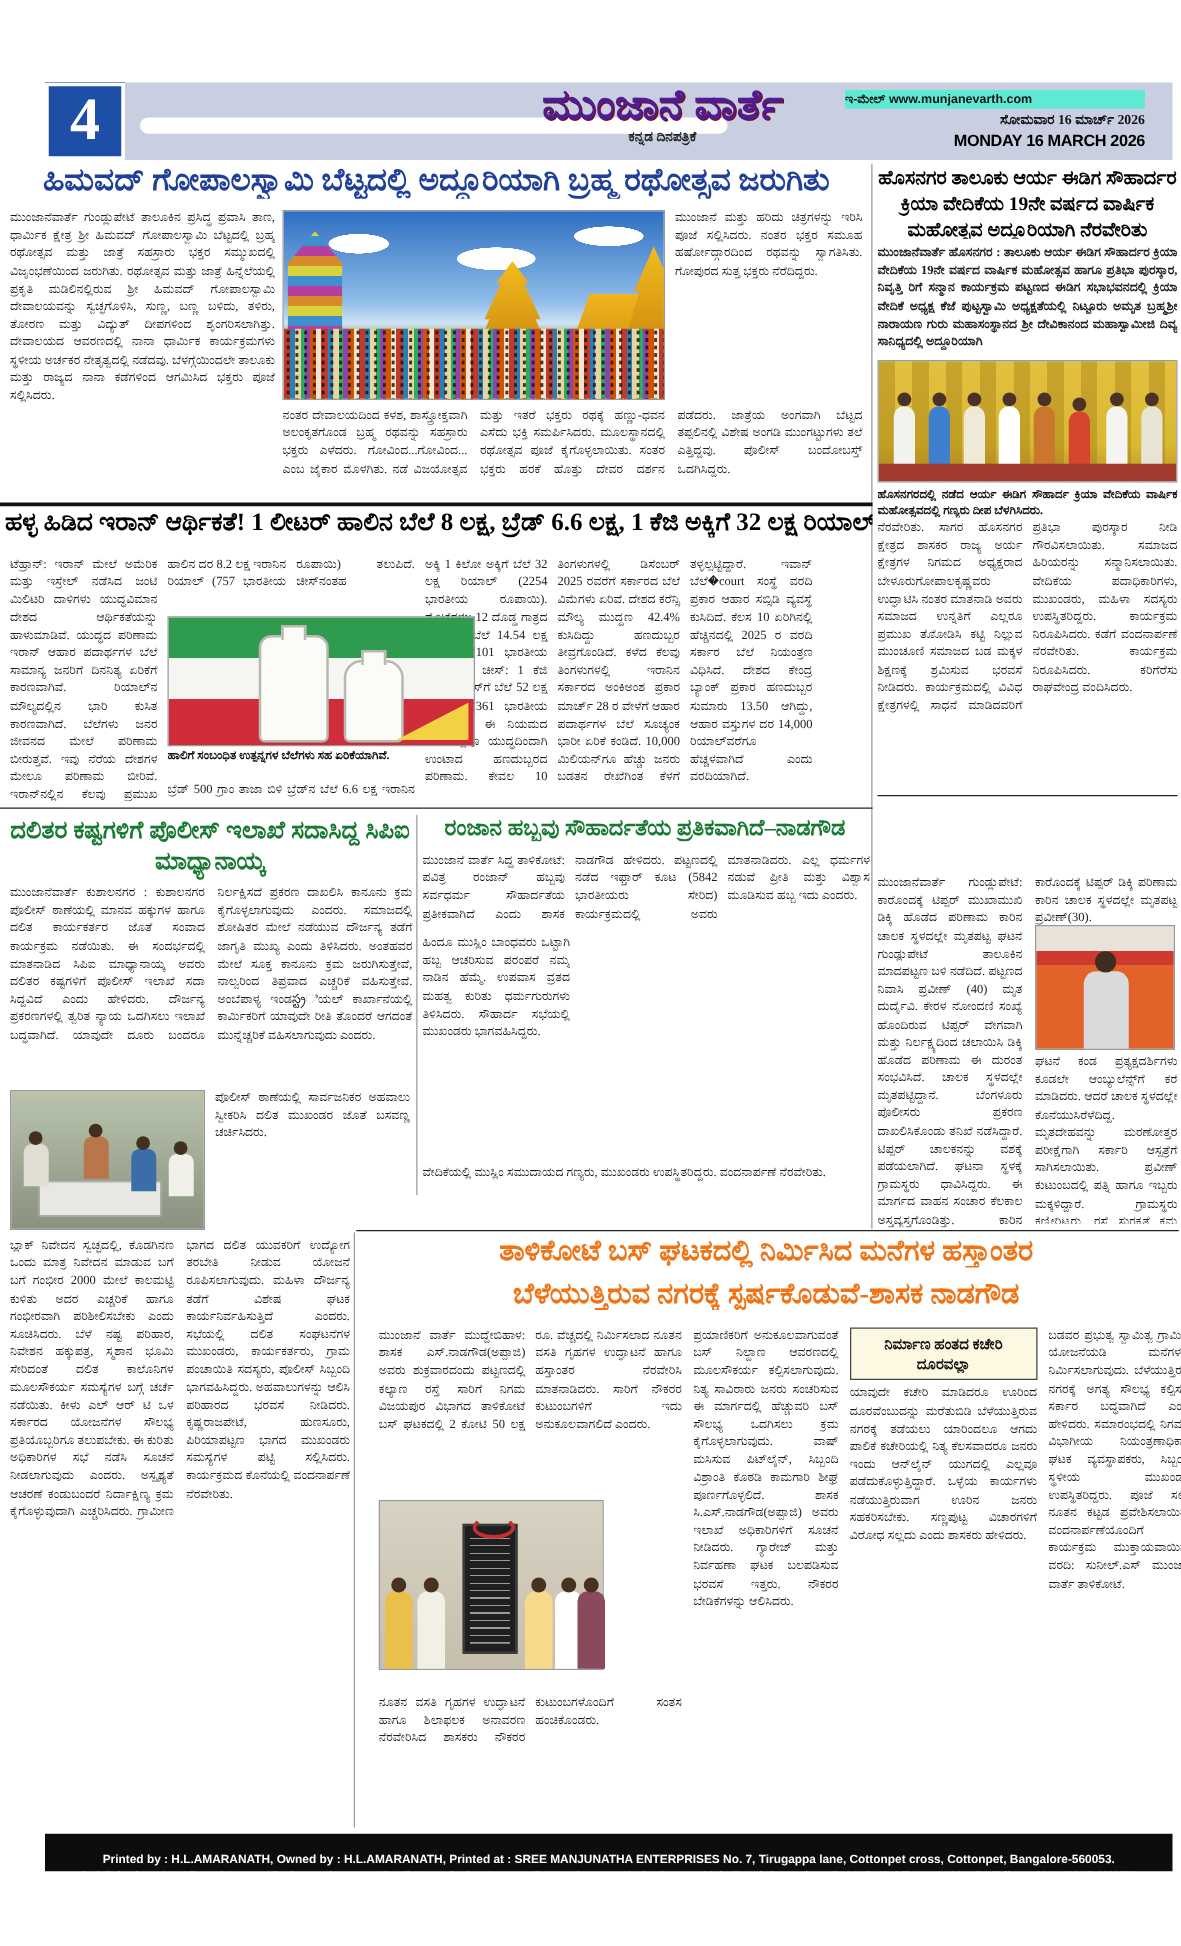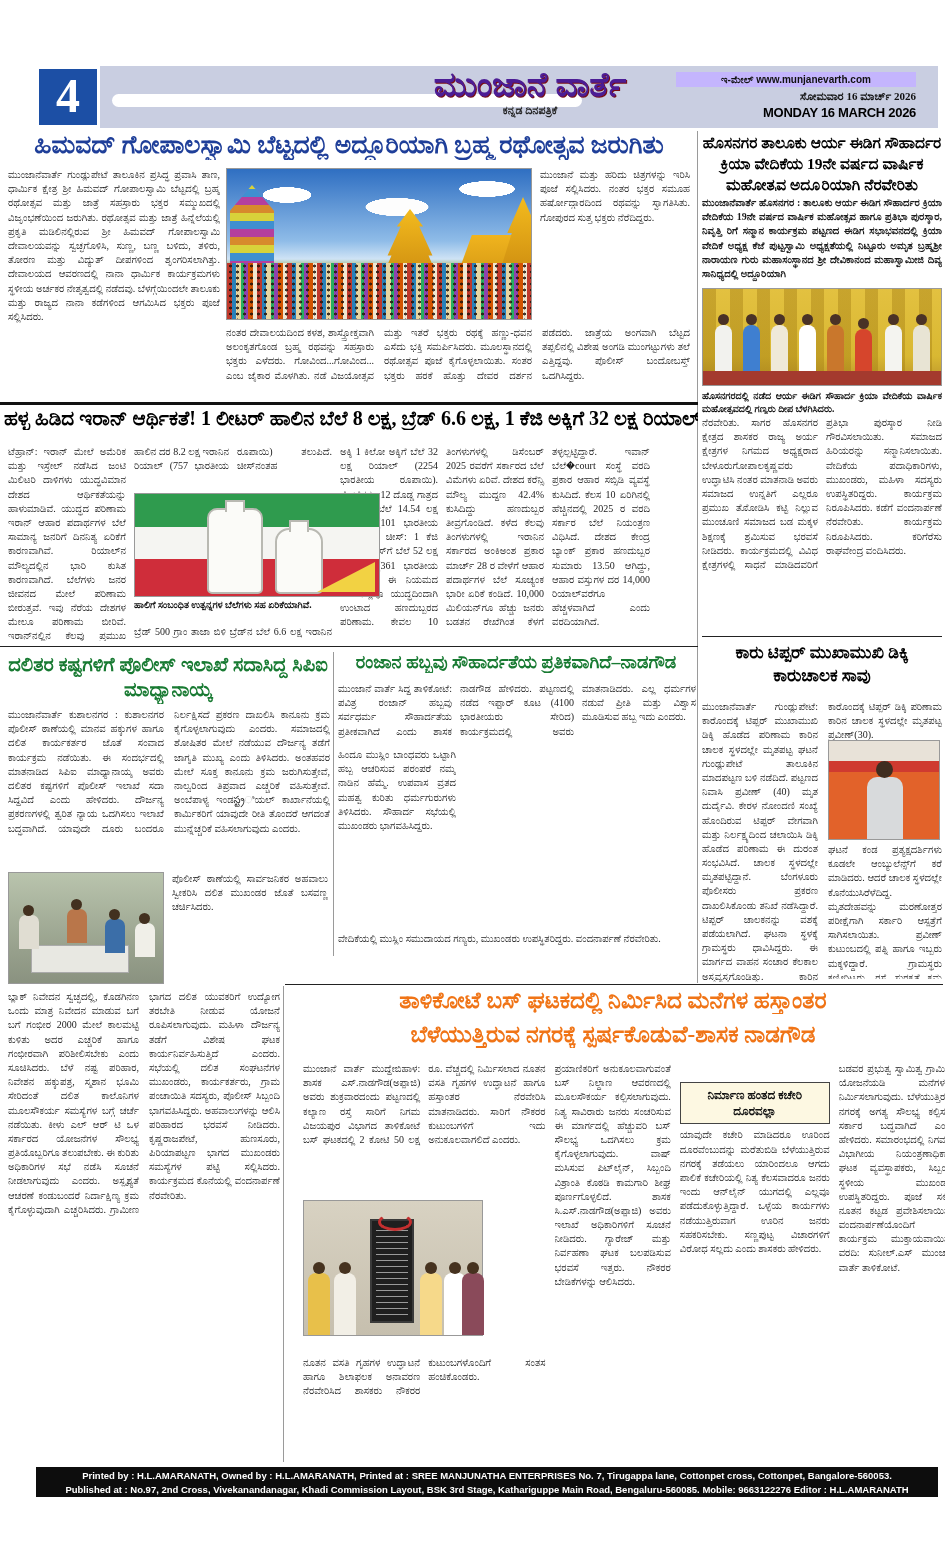--- a/index.html
+++ b/index.html
@@ -9,21 +9,21 @@
   
   .band{left:36px;top:66px;width:902px;height:62px;background:#c9cee1;}
   .pageno{left:36px;top:66px;width:64px;height:62px;background:#1c4fa5;color:#fff;
           font:bold 48px "Liberation Serif",serif;text-align:center;line-height:60px;
           box-shadow:inset 0 0 0 3px #fff,inset 0 0 0 5px #1c4fa5;}
   .white-strip{left:112px;top:94px;width:470px;height:13px;background:#fff;border-radius:7px;}
   .masthead{left:350px;top:66px;width:360px;text-align:center;color:#4c1d95;
             font:bold 34px "Liberation Serif",serif;text-shadow:1px 1px 0 #7a0d12;}
   .tagline{left:350px;top:104px;width:360px;text-align:center;color:#222;
            font:bold 11px "Liberation Serif",serif;}
-  .infobox{left:676px;top:72px;width:240px;height:15px;background:#c4b5fd;text-align:center;
+  .infobox{left:676px;top:72px;width:240px;height:15px;background:#5eead4;
            font:bold 10px "Liberation Sans",sans-serif;line-height:15px;color:#111;}
   .datekn{left:676px;top:90px;width:240px;text-align:right;font:bold 11px "Liberation Serif",serif;color:#111;}
   .dateen{left:676px;top:105px;width:240px;text-align:right;font:bold 13px "Liberation Sans",sans-serif;
           letter-spacing:-0.3px;color:#000;}
   
   .col{font-size:10px;line-height:1.42;text-align:justify;color:#1b1b1b;overflow:hidden;}
   .bold{font-weight:bold;}
   .cap{font:bold 9.5px "Liberation Serif",serif;line-height:1.35;text-align:justify;color:#111;overflow:hidden;}
   .hl{font-weight:bold;white-space:nowrap;overflow:hidden;}
   .vline{width:1px;background:#9a9a9a;}
@@ -109,21 +109,21 @@
   .tl-plaque:after{content:"";position:absolute;left:8px;top:-6px;width:28px;height:12px;border-radius:50%;
     border:3px solid #c42f2f;border-top-color:transparent;}
   .tl-person{position:absolute;bottom:0;width:22px;height:62px;border-radius:8px 8px 0 0;}
   .tl-person:before{content:"";position:absolute;top:-11px;left:5px;width:12px;height:12px;border-radius:50%;background:#46321f;}
   
   .epaper{left:286px;top:958px;width:410px;height:20px;background:#17338f;color:#fff;
           font:bold 12px "Liberation Sans",sans-serif;text-align:center;line-height:20px;}
   .note-box{border:1px solid #444;background:#fdf8e2;padding:4px 5px;margin-bottom:4px;}
   .note-title{font:bold 12px "Liberation Serif",serif;text-align:center;line-height:1.35;color:#111;}
   .footer{left:36px;top:1467px;width:902px;height:30px;background:#0d0d0d;color:#fff;
-          font:bold 9.5px "Liberation Sans",sans-serif;text-align:center;line-height:14px;padding-top:2px;box-sizing:border-box;}
+          font:bold 9.5px "Liberation Sans",sans-serif;text-align:center;line-height:14px;padding-top:14px;box-sizing:border-box;}
 </style>
 </head>
 <body>
 
 <div class="page">
 
   <div class="abs band"></div>
   <div class="abs white-strip"></div>
   <div class="abs pageno">4</div>
   <div class="abs masthead">ಮುಂಜಾನೆ ವಾರ್ತೆ</div>
@@ -195,31 +195,30 @@
       <div class="cp-man" style="left:96px;bottom:30px;background:#3b6ea8;"></div>
       <div class="cp-man" style="left:126px;bottom:26px;background:#f0efe8;"></div>
     </div>
     <div class="col" style="width:156px;height:112px;">ಪೊಲೀಸ್ ಠಾಣೆಯಲ್ಲಿ ಸಾರ್ವಜನಿಕರ ಅಹವಾಲು ಸ್ವೀಕರಿಸಿ ದಲಿತ ಮುಖಂಡರ ಜೊತೆ ಬಸವಣ್ಣ ಚರ್ಚಿಸಿದರು.</div>
   </div>
 
   <div class="abs col" style="left:8px;top:990px;width:272px;height:470px;column-count:2;column-gap:10px;">ಬ್ಲಾಕ್ ನಿವೇದನ ಸ್ವಚ್ಛದಲ್ಲಿ, ಕೊಡಗಿನಣ ಒಂದು ಮಾತ್ರ ನಿವೇದನ ಮಾಡುವ ಬಗೆ ಬಗೆ ಗಂಭೀರ 2000 ಮೇಲೆ ಕಾಲಮಟ್ಟಿ ಕುಳಿತು ಅದರ ಎಚ್ಚರಿಕೆ ಹಾಗೂ ಗಂಭೀರವಾಗಿ ಪರಿಶೀಲಿಸಬೇಕು ಎಂದು ಸೂಚಿಸಿದರು. ಬೆಳೆ ನಷ್ಟ ಪರಿಹಾರ, ನಿವೇಶನ ಹಕ್ಕುಪತ್ರ, ಸ್ಮಶಾನ ಭೂಮಿ ಸೇರಿದಂತೆ ದಲಿತ ಕಾಲೊನಿಗಳ ಮೂಲಸೌಕರ್ಯ ಸಮಸ್ಯೆಗಳ ಬಗ್ಗೆ ಚರ್ಚೆ ನಡೆಯಿತು. ಕೀಳು ಎಲ್ ಆರ್ ಟಿ ಒಳ ಸರ್ಕಾರದ ಯೋಜನೆಗಳ ಸೌಲಭ್ಯ ಪ್ರತಿಯೊಬ್ಬರಿಗೂ ತಲುಪಬೇಕು. ಈ ಕುರಿತು ಅಧಿಕಾರಿಗಳ ಸಭೆ ನಡೆಸಿ ಸೂಚನೆ ನೀಡಲಾಗುವುದು ಎಂದರು. ಅಸ್ಪೃಶ್ಯತೆ ಆಚರಣೆ ಕಂಡುಬಂದರೆ ನಿರ್ದಾಕ್ಷಿಣ್ಯ ಕ್ರಮ ಕೈಗೊಳ್ಳುವುದಾಗಿ ಎಚ್ಚರಿಸಿದರು. ಗ್ರಾಮೀಣ ಭಾಗದ ದಲಿತ ಯುವಕರಿಗೆ ಉದ್ಯೋಗ ತರಬೇತಿ ನೀಡುವ ಯೋಜನೆ ರೂಪಿಸಲಾಗುವುದು. ಮಹಿಳಾ ದೌರ್ಜನ್ಯ ತಡೆಗೆ ವಿಶೇಷ ಘಟಕ ಕಾರ್ಯನಿರ್ವಹಿಸುತ್ತಿದೆ ಎಂದರು. ಸಭೆಯಲ್ಲಿ ದಲಿತ ಸಂಘಟನೆಗಳ ಮುಖಂಡರು, ಕಾರ್ಯಕರ್ತರು, ಗ್ರಾಮ ಪಂಚಾಯಿತಿ ಸದಸ್ಯರು, ಪೊಲೀಸ್ ಸಿಬ್ಬಂದಿ ಭಾಗವಹಿಸಿದ್ದರು. ಅಹವಾಲುಗಳನ್ನು ಆಲಿಸಿ ಪರಿಹಾರದ ಭರವಸೆ ನೀಡಿದರು. ಕೃಷ್ಣರಾಜಪೇಟೆ, ಹುಣಸೂರು, ಪಿರಿಯಾಪಟ್ಟಣ ಭಾಗದ ಮುಖಂಡರು ಸಮಸ್ಯೆಗಳ ಪಟ್ಟಿ ಸಲ್ಲಿಸಿದರು. ಕಾರ್ಯಕ್ರಮದ ಕೊನೆಯಲ್ಲಿ ವಂದನಾರ್ಪಣೆ ನೆರವೇರಿತು.</div>
 
   <div class="abs vline" style="left:333px;top:652px;height:304px;"></div>
   <div class="abs hl ran-hl">ರಂಜಾನ ಹಬ್ಬವು ಸೌಹಾರ್ದತೆಯ ಪ್ರತಿಕವಾಗಿದೆ–ನಾಡಗೌಡ</div>
-  <div class="abs col" style="left:338px;top:682px;width:358px;height:62px;column-count:3;column-gap:8px;">ಮುಂಜಾನೆ ವಾರ್ತೆ ಸಿದ್ದ ತಾಳಿಕೋಟೆ: ಪವಿತ್ರ ರಂಜಾನ್ ಹಬ್ಬವು ಸರ್ವಧರ್ಮ ಸೌಹಾರ್ದತೆಯ ಪ್ರತೀಕವಾಗಿದೆ ಎಂದು ಶಾಸಕ ನಾಡಗೌಡ ಹೇಳಿದರು. ಪಟ್ಟಣದಲ್ಲಿ ನಡೆದ ಇಫ್ತಾರ್ ಕೂಟ (4100 ಭಾರತೀಯರು ಸೇರಿದ) ಕಾರ್ಯಕ್ರಮದಲ್ಲಿ ಅವರು ಮಾತನಾಡಿದರು. ಎಲ್ಲ ಧರ್ಮಗಳ ನಡುವೆ ಪ್ರೀತಿ ಮತ್ತು ವಿಶ್ವಾಸ ಮೂಡಿಸುವ ಹಬ್ಬ ಇದು ಎಂದರು.</div>
+  <div class="abs col" style="left:338px;top:682px;width:358px;height:62px;column-count:3;column-gap:8px;">ಮುಂಜಾನೆ ವಾರ್ತೆ ಸಿದ್ದ ತಾಳಿಕೋಟೆ: ಪವಿತ್ರ ರಂಜಾನ್ ಹಬ್ಬವು ಸರ್ವಧರ್ಮ ಸೌಹಾರ್ದತೆಯ ಪ್ರತೀಕವಾಗಿದೆ ಎಂದು ಶಾಸಕ ನಾಡಗೌಡ ಹೇಳಿದರು. ಪಟ್ಟಣದಲ್ಲಿ ನಡೆದ ಇಫ್ತಾರ್ ಕೂಟ (5842 ಭಾರತೀಯರು ಸೇರಿದ) ಕಾರ್ಯಕ್ರಮದಲ್ಲಿ ಅವರು ಮಾತನಾಡಿದರು. ಎಲ್ಲ ಧರ್ಮಗಳ ನಡುವೆ ಪ್ರೀತಿ ಮತ್ತು ವಿಶ್ವಾಸ ಮೂಡಿಸುವ ಹಬ್ಬ ಇದು ಎಂದರು.</div>
 
   <div class="abs" style="left:338px;top:748px;width:358px;height:182px;display:flex;gap:8px;">
     <div class="col" style="width:118px;height:182px;">ಹಿಂದೂ ಮುಸ್ಲಿಂ ಬಾಂಧವರು ಒಟ್ಟಾಗಿ ಹಬ್ಬ ಆಚರಿಸುವ ಪರಂಪರೆ ನಮ್ಮ ನಾಡಿನ ಹೆಮ್ಮೆ. ಉಪವಾಸ ವ್ರತದ ಮಹತ್ವ ಕುರಿತು ಧರ್ಮಗುರುಗಳು ತಿಳಿಸಿದರು. ಸೌಹಾರ್ದ ಸಭೆಯಲ್ಲಿ ಮುಖಂಡರು ಭಾಗವಹಿಸಿದ್ದರು.</div>
   </div>
 
   <div class="abs col" style="left:338px;top:932px;width:358px;height:24px;">ವೇದಿಕೆಯಲ್ಲಿ ಮುಸ್ಲಿಂ ಸಮುದಾಯದ ಗಣ್ಯರು, ಮುಖಂಡರು ಉಪಸ್ಥಿತರಿದ್ದರು. ವಂದನಾರ್ಪಣೆ ನೆರವೇರಿತು.</div>
 
 
   <div class="abs hline" style="left:702px;top:636px;width:240px;"></div>
-  <div class="abs car-hl" style="height:50px;">ಕಾರು ಟಿಪ್ಪರ್ ಮುಖಾಮುಖಿ ಡಿಕ್ಕಿ ಕಾರುಚಾಲಕ ಸಾವು</div>
 
   <div class="abs" style="left:702px;top:700px;width:240px;height:282px;display:flex;gap:10px;">
     <div class="col" style="width:116px;height:282px;">ಮುಂಜಾನೆವಾರ್ತೆ ಗುಂಡ್ಲುಪೇಟೆ: ಕಾರೊಂದಕ್ಕೆ ಟಿಪ್ಪರ್ ಮುಖಾಮುಖಿ ಡಿಕ್ಕಿ ಹೊಡೆದ ಪರಿಣಾಮ ಕಾರಿನ ಚಾಲಕ ಸ್ಥಳದಲ್ಲೇ ಮೃತಪಟ್ಟ ಘಟನೆ ಗುಂಡ್ಲುಪೇಟೆ ತಾಲೂಕಿನ ಮಾದಪಟ್ಟಣ ಬಳಿ ನಡೆದಿದೆ. ಪಟ್ಟಣದ ನಿವಾಸಿ ಪ್ರವೀಣ್ (40) ಮೃತ ದುರ್ದೈವಿ. ಕೇರಳ ನೋಂದಣಿ ಸಂಖ್ಯೆ ಹೊಂದಿರುವ ಟಿಪ್ಪರ್ ವೇಗವಾಗಿ ಮತ್ತು ನಿರ್ಲಕ್ಷ್ಯದಿಂದ ಚಲಾಯಿಸಿ ಡಿಕ್ಕಿ ಹೊಡೆದ ಪರಿಣಾಮ ಈ ದುರಂತ ಸಂಭವಿಸಿದೆ. ಚಾಲಕ ಸ್ಥಳದಲ್ಲೇ ಮೃತಪಟ್ಟಿದ್ದಾನೆ. ಬೆಂಗಳೂರು ಪೊಲೀಸರು ಪ್ರಕರಣ ದಾಖಲಿಸಿಕೊಂಡು ತನಿಖೆ ನಡೆಸಿದ್ದಾರೆ. ಟಿಪ್ಪರ್ ಚಾಲಕನನ್ನು ವಶಕ್ಕೆ ಪಡೆಯಲಾಗಿದೆ. ಘಟನಾ ಸ್ಥಳಕ್ಕೆ ಗ್ರಾಮಸ್ಥರು ಧಾವಿಸಿದ್ದರು. ಈ ಮಾರ್ಗದ ವಾಹನ ಸಂಚಾರ ಕೆಲಕಾಲ ಅಸ್ತವ್ಯಸ್ತಗೊಂಡಿತ್ತು. ಕಾರಿನ ಮುಂಭಾಗ ಸಂಪೂರ್ಣ ಜಖಂಗೊಂಡಿದೆ. ಸದ್ಯ ಈ ಭಾಗದಲ್ಲಿ ಅಪಘಾತಗಳ ಸಂಖ್ಯೆ ಹೆಚ್ಚುತ್ತಿರುವ ಬಗ್ಗೆ ಸಾರ್ವಜನಿಕರು ಆತಂಕ ವ್ಯಕ್ತಪಡಿಸಿದ್ದಾರೆ.</div>
     <div style="width:114px;">
       <div class="col" style="height:40px;">ಕಾರೊಂದಕ್ಕೆ ಟಿಪ್ಪರ್ ಡಿಕ್ಕಿ ಪರಿಣಾಮ ಕಾರಿನ ಚಾಲಕ ಸ್ಥಳದಲ್ಲೇ ಮೃತಪಟ್ಟ ಪ್ರವೀಣ್(30).</div>
       <div class="car-photo">
         <div class="car-man"></div>
       </div>
       <div class="col" style="height:136px;margin-top:3px;">ಘಟನೆ ಕಂಡ ಪ್ರತ್ಯಕ್ಷದರ್ಶಿಗಳು ಕೂಡಲೇ ಆಂಬ್ಯುಲೆನ್ಸ್‌ಗೆ ಕರೆ ಮಾಡಿದರು. ಆದರೆ ಚಾಲಕ ಸ್ಥಳದಲ್ಲೇ ಕೊನೆಯುಸಿರೆಳೆದಿದ್ದ. ಮೃತದೇಹವನ್ನು ಮರಣೋತ್ತರ ಪರೀಕ್ಷೆಗಾಗಿ ಸರ್ಕಾರಿ ಆಸ್ಪತ್ರೆಗೆ ಸಾಗಿಸಲಾಯಿತು. ಪ್ರವೀಣ್ ಕುಟುಂಬದಲ್ಲಿ ಪತ್ನಿ ಹಾಗೂ ಇಬ್ಬರು ಮಕ್ಕಳಿದ್ದಾರೆ. ಗ್ರಾಮಸ್ಥರು ಕಣ್ಣೀರಿಟ್ಟರು. ರಸ್ತೆ ಸುರಕ್ಷತೆ ಕ್ರಮ ಕೈಗೊಳ್ಳುವಂತೆ ಒತ್ತಾಯಿಸಿದರು. ಪೊಲೀಸರು ವಾಹನಗಳನ್ನು ವಶಕ್ಕೆ ಪಡೆದು ಹೆಚ್ಚಿನ ತನಿಖೆ ನಡೆಸುತ್ತಿದ್ದಾರೆ.</div>
     </div>
@@ -237,21 +236,21 @@
         <div class="tl-plaque"></div>
         <div class="tl-person" style="left:4px;background:#e8c04a;"></div>
         <div class="tl-person" style="left:30px;background:#f2efe6;"></div>
         <div class="tl-person" style="left:116px;background:#f6d98a;"></div>
         <div class="tl-person" style="left:140px;background:#ffffff;"></div>
         <div class="tl-person" style="left:158px;background:#8a4a5a;"></div>
       </div>
       <div class="col" style="height:110px;margin-top:20px;column-count:2;column-gap:8px;">ನೂತನ ವಸತಿ ಗೃಹಗಳ ಉದ್ಘಾಟನೆ ಹಾಗೂ ಶಿಲಾಫಲಕ ಅನಾವರಣ ನೆರವೇರಿಸಿದ ಶಾಸಕರು ನೌಕರರ ಕುಟುಂಬಗಳೊಂದಿಗೆ ಸಂತಸ ಹಂಚಿಕೊಂಡರು.</div>
     </div>
     <div class="col" style="width:118px;height:400px;">ಪ್ರಯಾಣಿಕರಿಗೆ ಅನುಕೂಲವಾಗುವಂತೆ ಬಸ್ ನಿಲ್ದಾಣ ಆವರಣದಲ್ಲಿ ಮೂಲಸೌಕರ್ಯ ಕಲ್ಪಿಸಲಾಗುವುದು. ನಿತ್ಯ ಸಾವಿರಾರು ಜನರು ಸಂಚರಿಸುವ ಈ ಮಾರ್ಗದಲ್ಲಿ ಹೆಚ್ಚುವರಿ ಬಸ್ ಸೌಲಭ್ಯ ಒದಗಿಸಲು ಕ್ರಮ ಕೈಗೊಳ್ಳಲಾಗುವುದು. ವಾಷ್ ಮಸಿಸುವ ಪಿಟ್‌ಲೈನ್, ಸಿಬ್ಬಂದಿ ವಿಶ್ರಾಂತಿ ಕೊಠಡಿ ಕಾಮಗಾರಿ ಶೀಘ್ರ ಪೂರ್ಣಗೊಳ್ಳಲಿದೆ. ಶಾಸಕ ಸಿ.ಎಸ್.ನಾಡಗೌಡ(ಅಪ್ಪಾಜಿ) ಅವರು ಇಲಾಖೆ ಅಧಿಕಾರಿಗಳಿಗೆ ಸೂಚನೆ ನೀಡಿದರು. ಗ್ಯಾರೇಜ್ ಮತ್ತು ನಿರ್ವಹಣಾ ಘಟಕ ಬಲಪಡಿಸುವ ಭರವಸೆ ಇತ್ತರು. ನೌಕರರ ಬೇಡಿಕೆಗಳನ್ನು ಆಲಿಸಿದರು.</div>
-    <div style="width:152px;margin-top:20px;">
+    <div style="width:152px;">
       <div class="note-box">
         <div class="note-title">ನಿರ್ಮಾಣ ಹಂತದ ಕಚೇರಿ ದೂರವಲ್ಲಾ</div>
       </div>
       <div class="col" style="height:330px;">ಯಾವುದೇ ಕಚೇರಿ ಮಾಡಿದರೂ ಊರಿಂದ ದೂರವೆಂಬುದನ್ನು ಮರೆತುಬಿಡಿ ಬೆಳೆಯುತ್ತಿರುವ ನಗರಕ್ಕೆ ತಡೆಯಲು ಯಾರಿಂದಲೂ ಆಗದು ಪಾಲಿಕೆ ಕಚೇರಿಯಲ್ಲಿ ನಿತ್ಯ ಕೆಲಸವಾದರೂ ಜನರು ಇಂದು ಆನ್‌ಲೈನ್ ಯುಗದಲ್ಲಿ ಎಲ್ಲವೂ ಪಡೆದುಕೊಳ್ಳುತ್ತಿದ್ದಾರೆ. ಒಳ್ಳೆಯ ಕಾರ್ಯಗಳು ನಡೆಯುತ್ತಿರುವಾಗ ಊರಿನ ಜನರು ಸಹಕರಿಸಬೇಕು. ಸಣ್ಣಪುಟ್ಟ ವಿಚಾರಗಳಿಗೆ ವಿರೋಧ ಸಲ್ಲದು ಎಂದು ಶಾಸಕರು ಹೇಳಿದರು.</div>
     </div>
     <div class="col" style="width:118px;height:400px;">ಬಡವರ ಪ್ರಭುತ್ವ ಸ್ವಾಮಿತ್ವ ಗ್ರಾಮೀಣ ಯೋಜನೆಯಡಿ ಮನೆಗಳನ್ನು ನಿರ್ಮಿಸಲಾಗುವುದು. ಬೆಳೆಯುತ್ತಿರುವ ನಗರಕ್ಕೆ ಅಗತ್ಯ ಸೌಲಭ್ಯ ಕಲ್ಪಿಸಲು ಸರ್ಕಾರ ಬದ್ಧವಾಗಿದೆ ಎಂದು ಹೇಳಿದರು. ಸಮಾರಂಭದಲ್ಲಿ ನಿಗಮದ ವಿಭಾಗೀಯ ನಿಯಂತ್ರಣಾಧಿಕಾರಿ, ಘಟಕ ವ್ಯವಸ್ಥಾಪಕರು, ಸಿಬ್ಬಂದಿ, ಸ್ಥಳೀಯ ಮುಖಂಡರು ಉಪಸ್ಥಿತರಿದ್ದರು. ಪೂಜೆ ಸಲ್ಲಿಸಿ ನೂತನ ಕಟ್ಟಡ ಪ್ರವೇಶಿಸಲಾಯಿತು. ವಂದನಾರ್ಪಣೆಯೊಂದಿಗೆ ಕಾರ್ಯಕ್ರಮ ಮುಕ್ತಾಯವಾಯಿತು. ವರದಿ: ಸುನೀಲ್.ಎಸ್ ಮುಂಜಾನೆ ವಾರ್ತೆ ತಾಳಿಕೋಟೆ.</div>
   </div>
 
   <div class="abs footer">
     <div>Printed by : H.L.AMARANATH, Owned by : H.L.AMARANATH, Printed at : SREE MANJUNATHA ENTERPRISES No. 7, Tirugappa lane, Cottonpet cross, Cottonpet, Bangalore-560053.</div>

